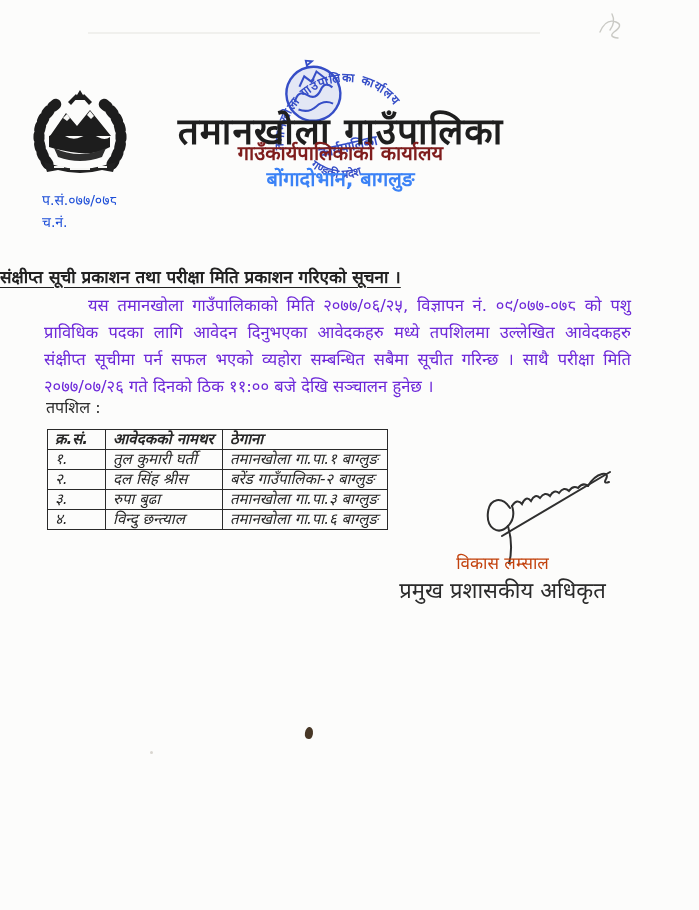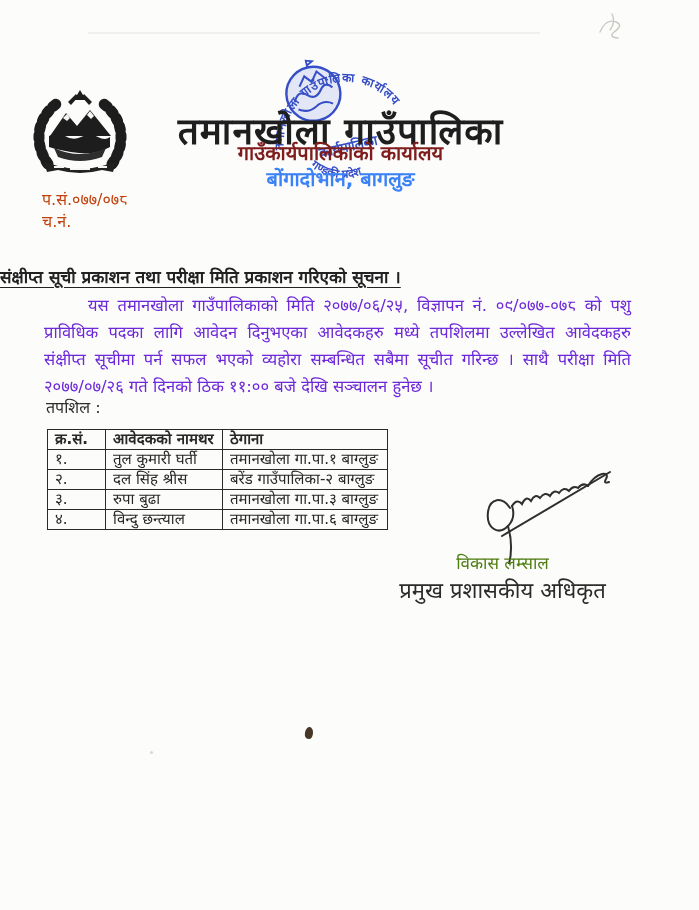--- a/index.html
+++ b/index.html
@@ -19,21 +19,21 @@
     text-align:center;font-size:37px;font-weight:bold;color:#1e1e1e;letter-spacing:1px;
   }
   .org-office{
     position:absolute;left:0;right:18px;top:139px;z-index:2;
     text-align:center;font-size:20px;font-weight:bold;color:#7f1d1d;
   }
   .org-address{
     position:absolute;left:0;right:18px;top:165px;z-index:2;
     text-align:center;font-size:20px;font-weight:bold;color:#3b82f6;
   }
-  .ref-block{position:absolute;left:42px;top:189px;font-size:16px;line-height:22px;color:#c2410c;}
+  .ref-block{position:absolute;left:42px;top:189px;font-size:14px;line-height:22px;color:#1d4ed8;}
   .right-block{position:absolute;left:452px;top:189px;font-size:15.5px;line-height:23px;color:#333;}
   
   .subject{
     position:absolute;left:0px;right:150px;top:265px;
     text-align:left;font-size:17px;font-weight:bold;color:#222;
     text-decoration:underline;text-underline-offset:4px;
   }
   
   .body-par{
     position:absolute;left:44px;right:68px;top:292px;
@@ -42,29 +42,29 @@
   }
   .details-label{position:absolute;left:46px;top:396px;font-size:16px;font-weight:400;color:#2c2c2c;}
   
   .app-table{
     position:absolute;left:47px;top:429px;
     border-collapse:collapse;font-size:15px;color:#272727;
   }
   .app-table th,.app-table td{
     border:1.6px solid #2a2a2a;
     padding:0 7px;height:19px;line-height:19px;
-    text-align:left;font-weight:normal;white-space:nowrap;
+    text-align:left;font-weight:normal;white-space:nowrap;font-style:italic;
   }
   .app-table th{font-weight:bold;}
   .col-sn{width:43px;}
   .col-name{width:102px;}
   .col-addr{width:150px;}
   
   .signature-svg{position:absolute;left:468px;top:452px;width:168px;height:112px;}
-  .sig-name{position:absolute;left:380px;width:245px;top:551px;text-align:center;font-size:17px;color:#4d7c0f;}
+  .sig-name{position:absolute;left:380px;width:245px;top:551px;text-align:center;font-size:17px;color:#c2410c;}
   .sig-role{position:absolute;left:380px;width:245px;top:574px;text-align:center;font-size:22px;color:#2b2b2b;}
   
   .scan-line{position:absolute;left:88px;top:32px;width:452px;height:2px;background:#ececе8;background:#ececea;opacity:.8;}
   .pencil-smudge{position:absolute;left:592px;top:8px;width:40px;height:36px;}
   .ink-speck{
     position:absolute;left:305px;top:727px;width:8px;height:12px;
     background:#473726;border-radius:60% 60% 50% 50%;transform:rotate(8deg);
   }
   .tiny-dot{position:absolute;left:150px;top:751px;width:3px;height:3px;background:#d9d6d0;border-radius:50%;}
 </style>

